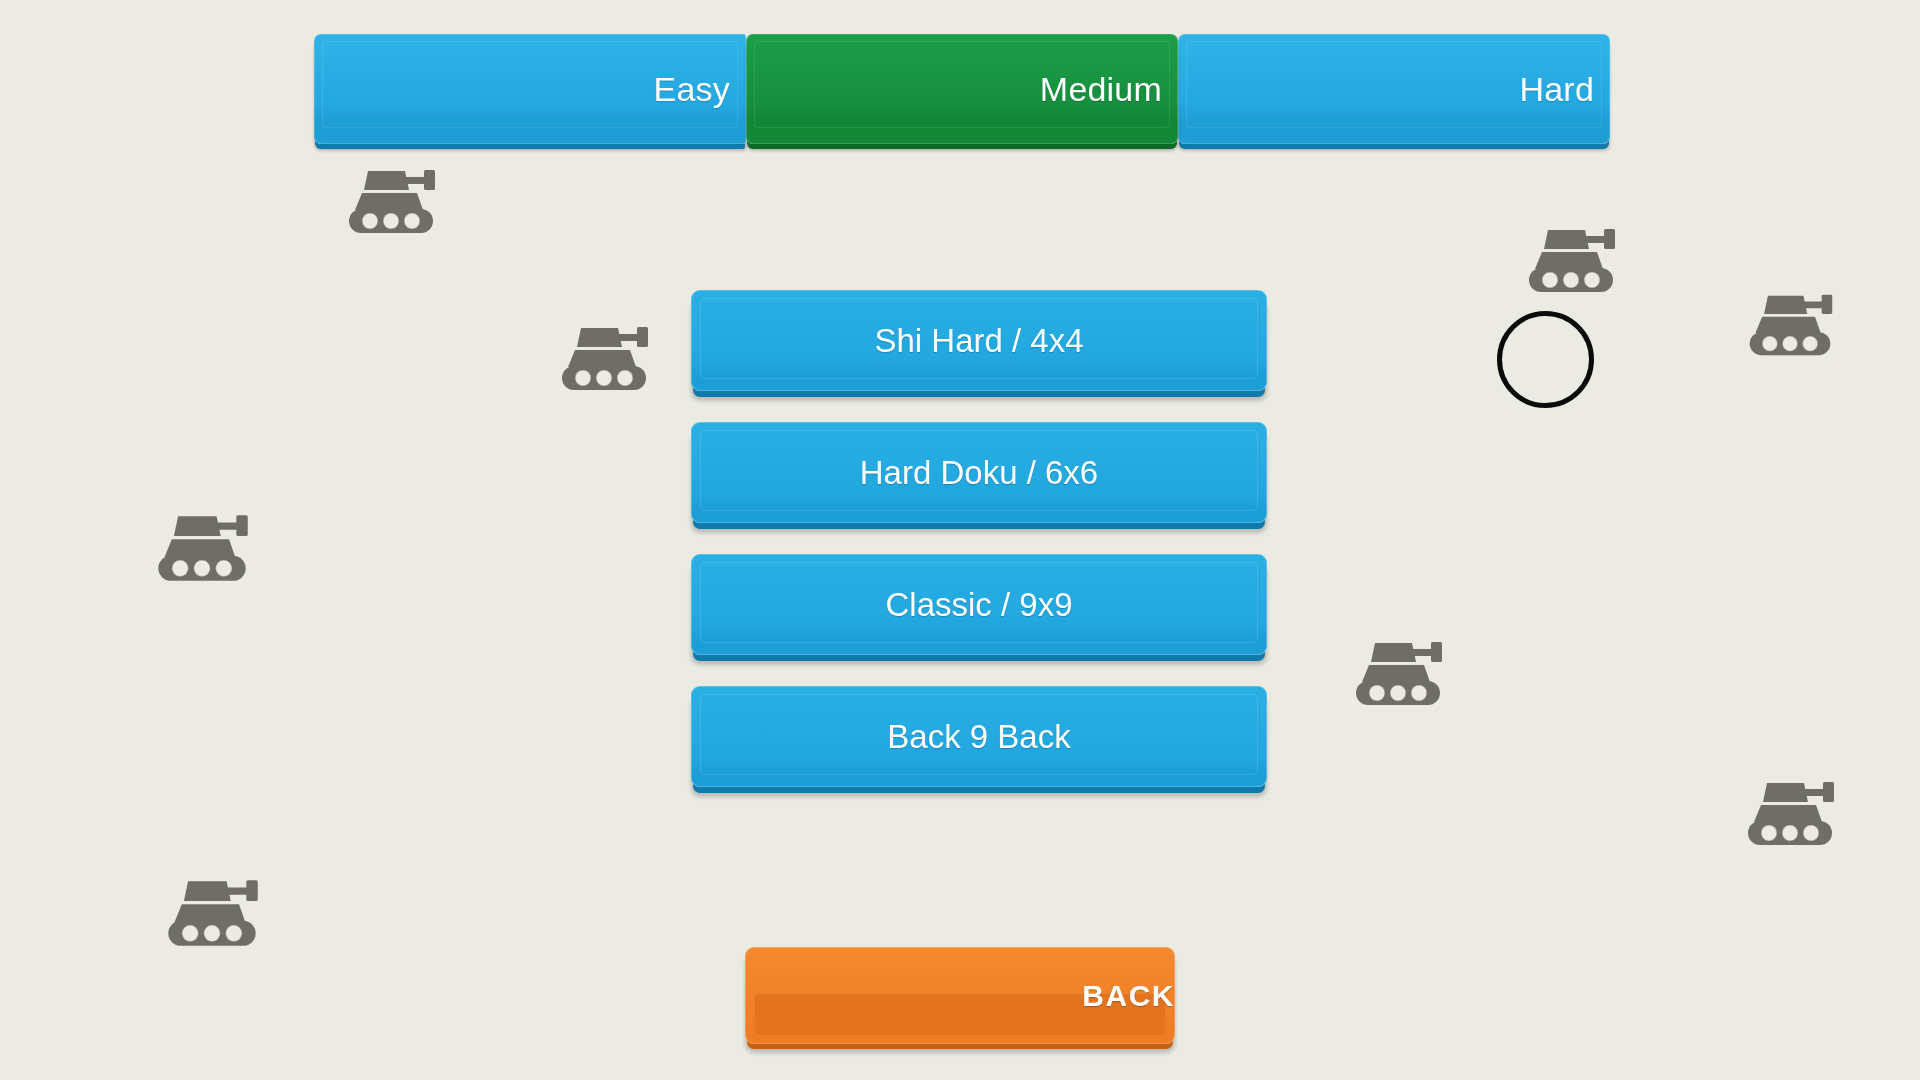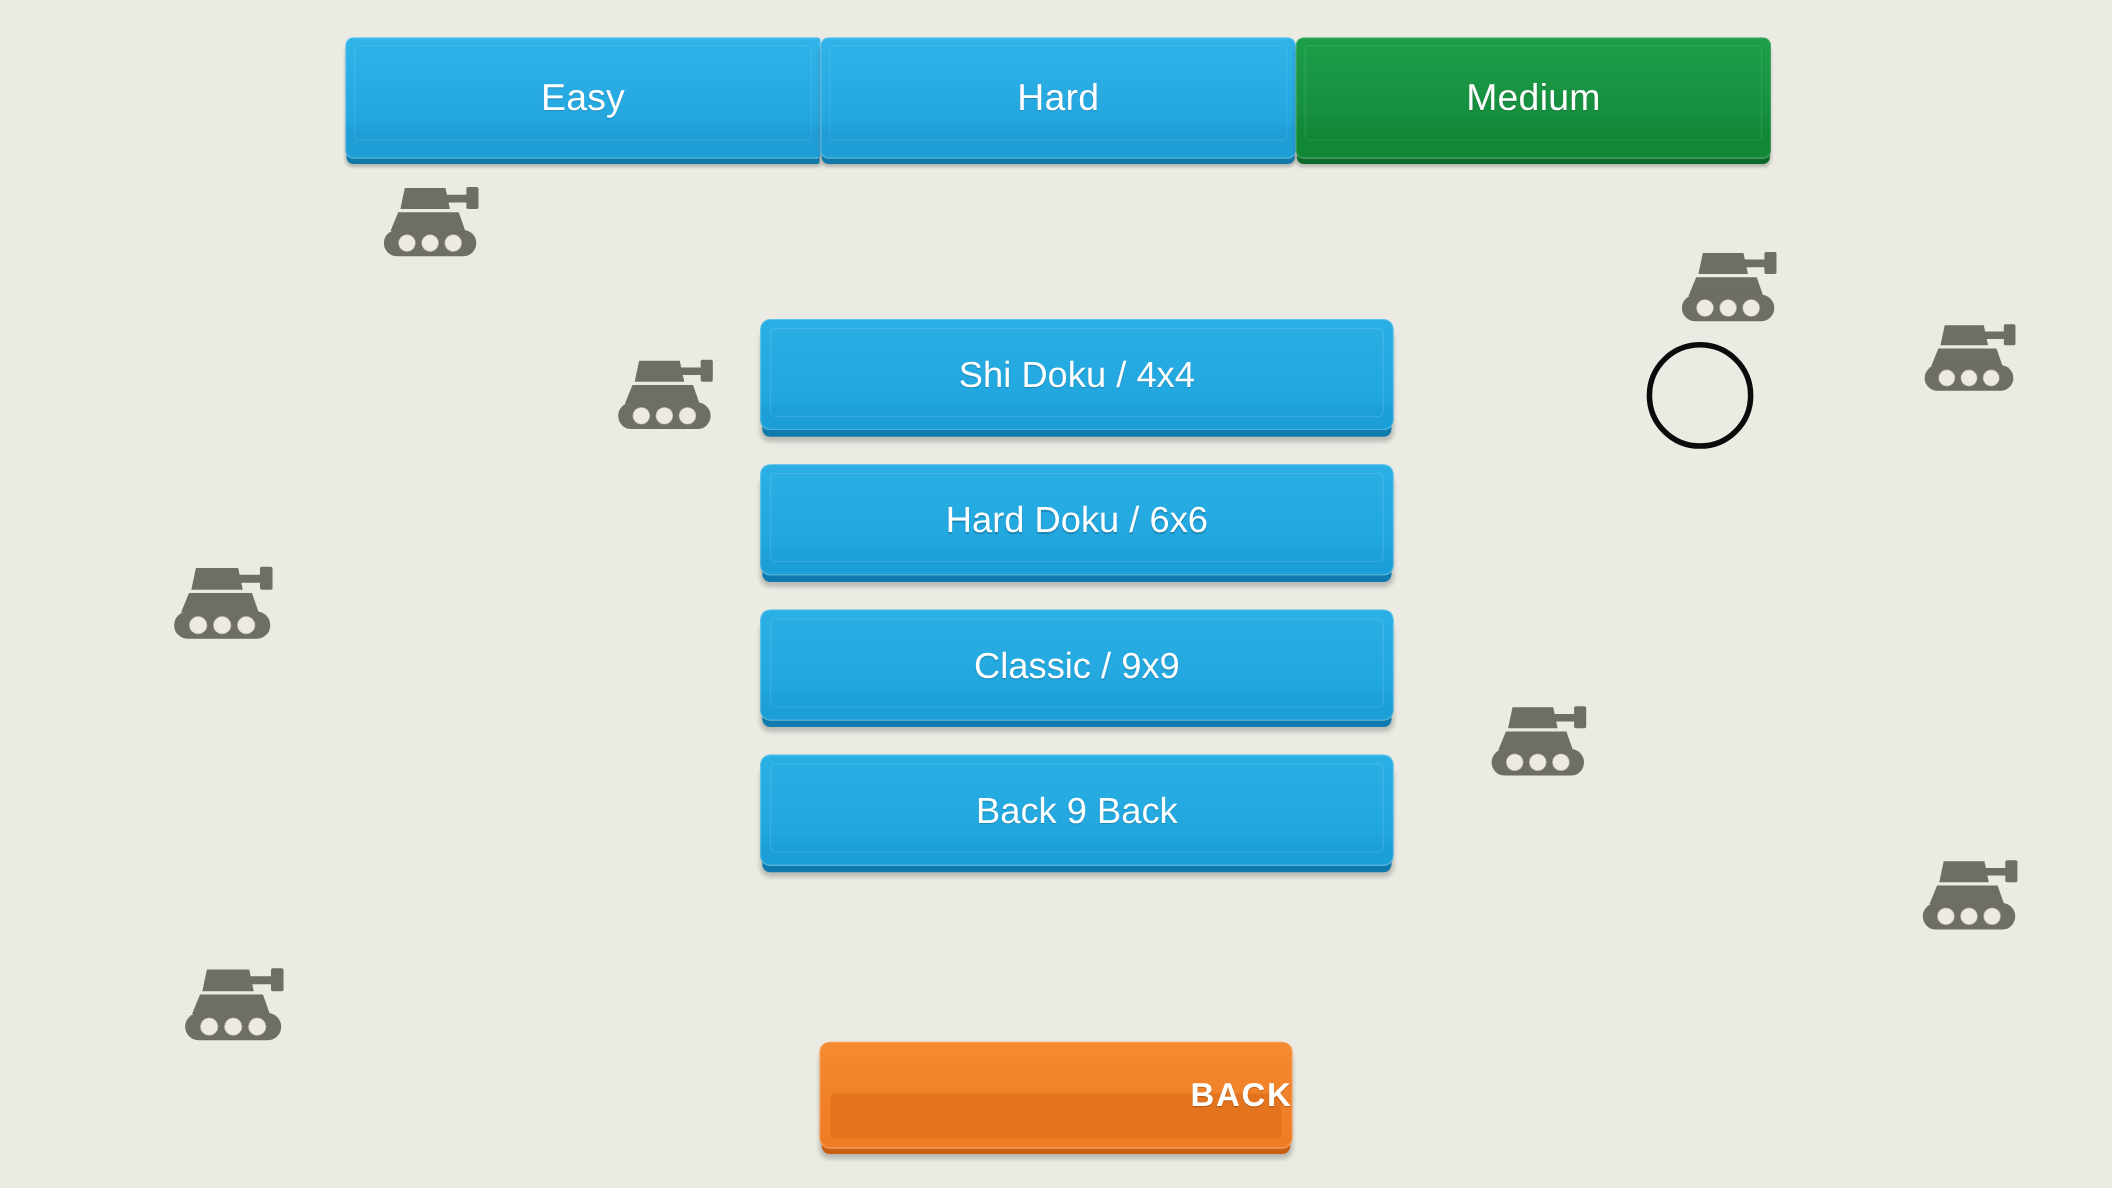--- a/index.html
+++ b/index.html
@@ -47,21 +47,21 @@
     border: none;
     padding: 16px;
     margin: 0;
     cursor: pointer;
     color: #ffffff;
     font-size: 34px;
     font-family: "Liberation Sans", sans-serif;
     letter-spacing: .2px;
     display: flex;
     align-items: center;
-    justify-content: center;
+    justify-content: flex-end;
     border-radius: 7px;
     box-sizing: border-box;
     text-shadow: 0 1px 1px rgba(0,0,0,.18);
   }
   .diff-btn.blue {
     background: linear-gradient(180deg, #2fb3e8 0%, #25a8e0 62%, #1f9ed6 80%, #1f9ed6 100%);
     box-shadow: inset 0 0 0 1px rgba(255,255,255,.18),
                 0 6px 0 -1px #0f79ab,
                 0 7px 3px rgba(0,0,0,.22);
   }
@@ -365,34 +365,34 @@
   <circle cx="71" cy="58" r="8" fill="none" stroke="#6e6e66" stroke-width="1.2" opacity=".45"></circle>
 </svg>
       </div>
     </div>
 
   <div class="difficulty-bar">
     <button class="diff-btn blue first">
       <span class="inner-line"></span>
       <span class="label">Easy</span>
     </button>
+    <button class="diff-btn green">
+      <span class="inner-line"></span>
+      <span class="label">Medium</span>
+    </button>
     <button class="diff-btn blue">
       <span class="inner-line"></span>
       <span class="label">Hard</span>
-    </button>
-    <button class="diff-btn green">
-      <span class="inner-line"></span>
-      <span class="label">Medium</span>
     </button>
   </div>
 
   <div class="menu-list">
     <button class="menu-btn">
       <span class="inner-line"></span>
-      <span class="label">Shi Doku / 4x4</span>
+      <span class="label">Shi Hard / 4x4</span>
     </button>
     <button class="menu-btn">
       <span class="inner-line"></span>
       <span class="label">Hard Doku / 6x6</span>
     </button>
     <button class="menu-btn">
       <span class="inner-line"></span>
       <span class="label">Classic / 9x9</span>
     </button>
     <button class="menu-btn">

